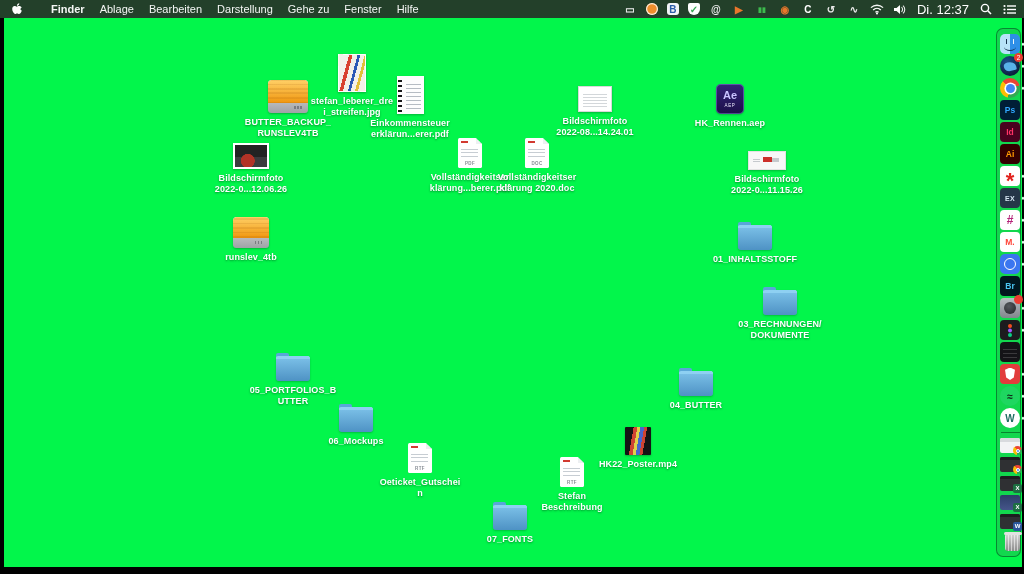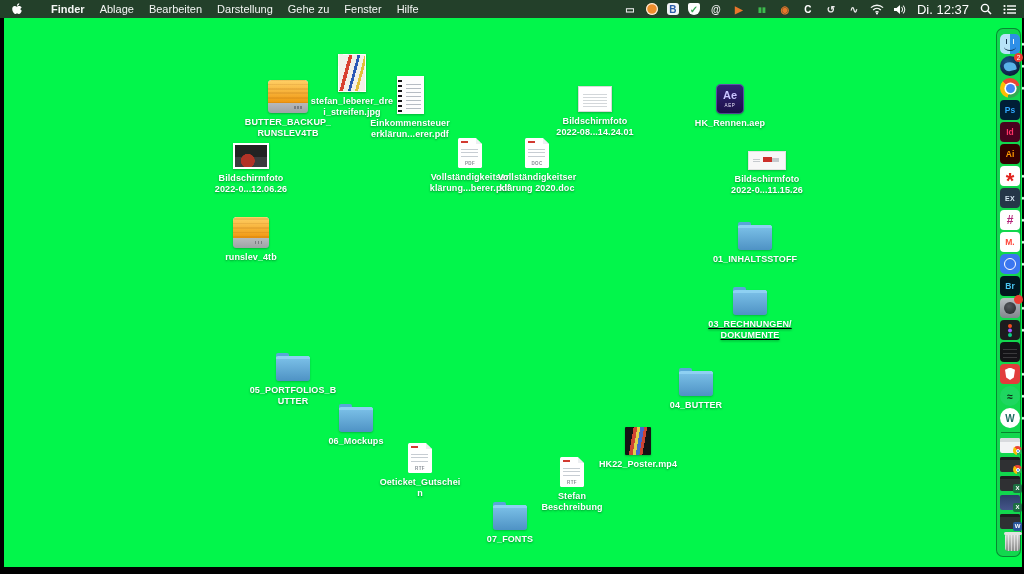--- a/index.html
+++ b/index.html
@@ -195,21 +195,21 @@
         <div class="dlabel">Bildschirmfoto<br>2022-0...11.15.26</div>
       </div>
       <div class="ditem" style="left: 196px; top: 199px;">
         <div class="i-drive sm"></div>
         <div class="dlabel">runslev_4tb</div>
       </div>
       <div class="ditem" style="left: 700px; top: 203px;">
         <div class="i-folder"></div>
         <div class="dlabel">01_INHALTSSTOFF</div>
       </div>
-      <div class="ditem" style="left: 695px; top: 268px; text-decoration: underline;">
+      <div class="ditem" style="left: 725px; top: 268px;">
         <div class="i-folder"></div>
         <div class="dlabel">03_RECHNUNGEN/<br>DOKUMENTE</div>
       </div>
       <div class="ditem" style="left: 238px; top: 334px;">
         <div class="i-folder"></div>
         <div class="dlabel">05_PORTFOLIOS_B<br>UTTER</div>
       </div>
       <div class="ditem" style="left: 641px; top: 349px;">
         <div class="i-folder"></div>
         <div class="dlabel">04_BUTTER</div>

